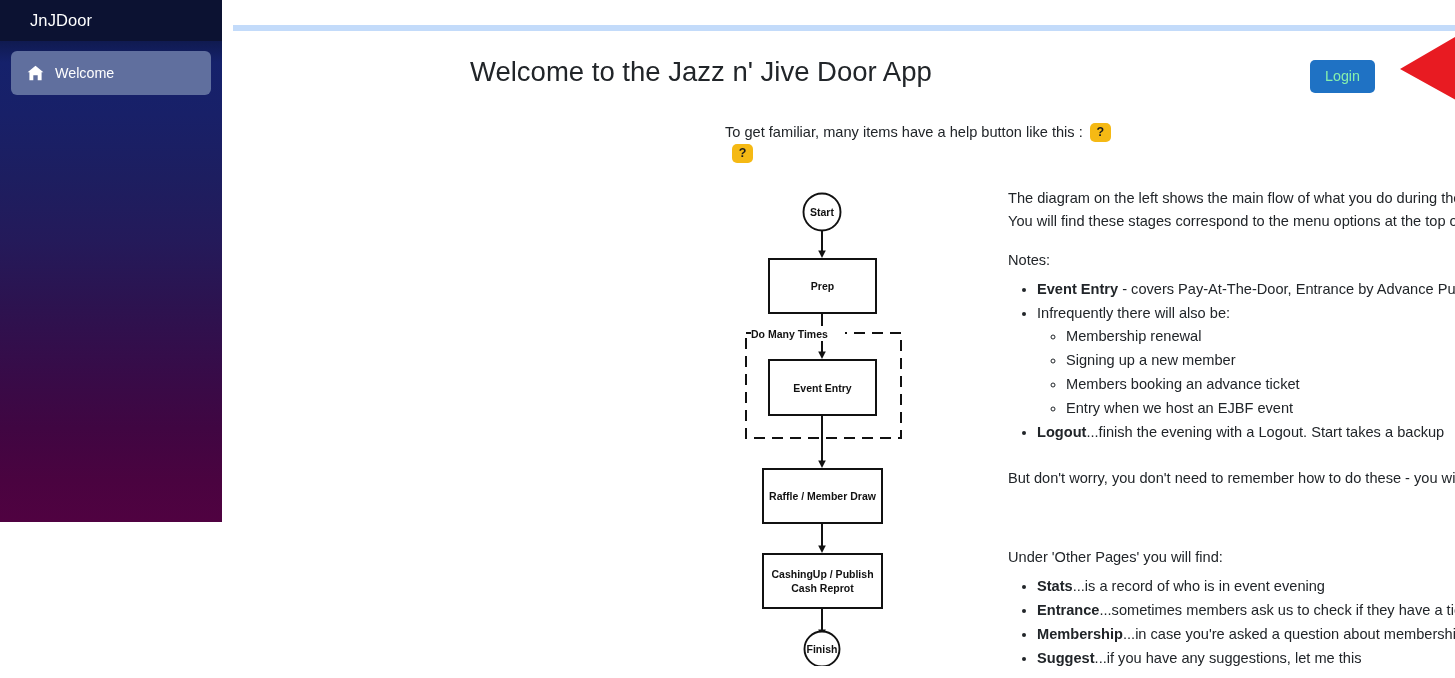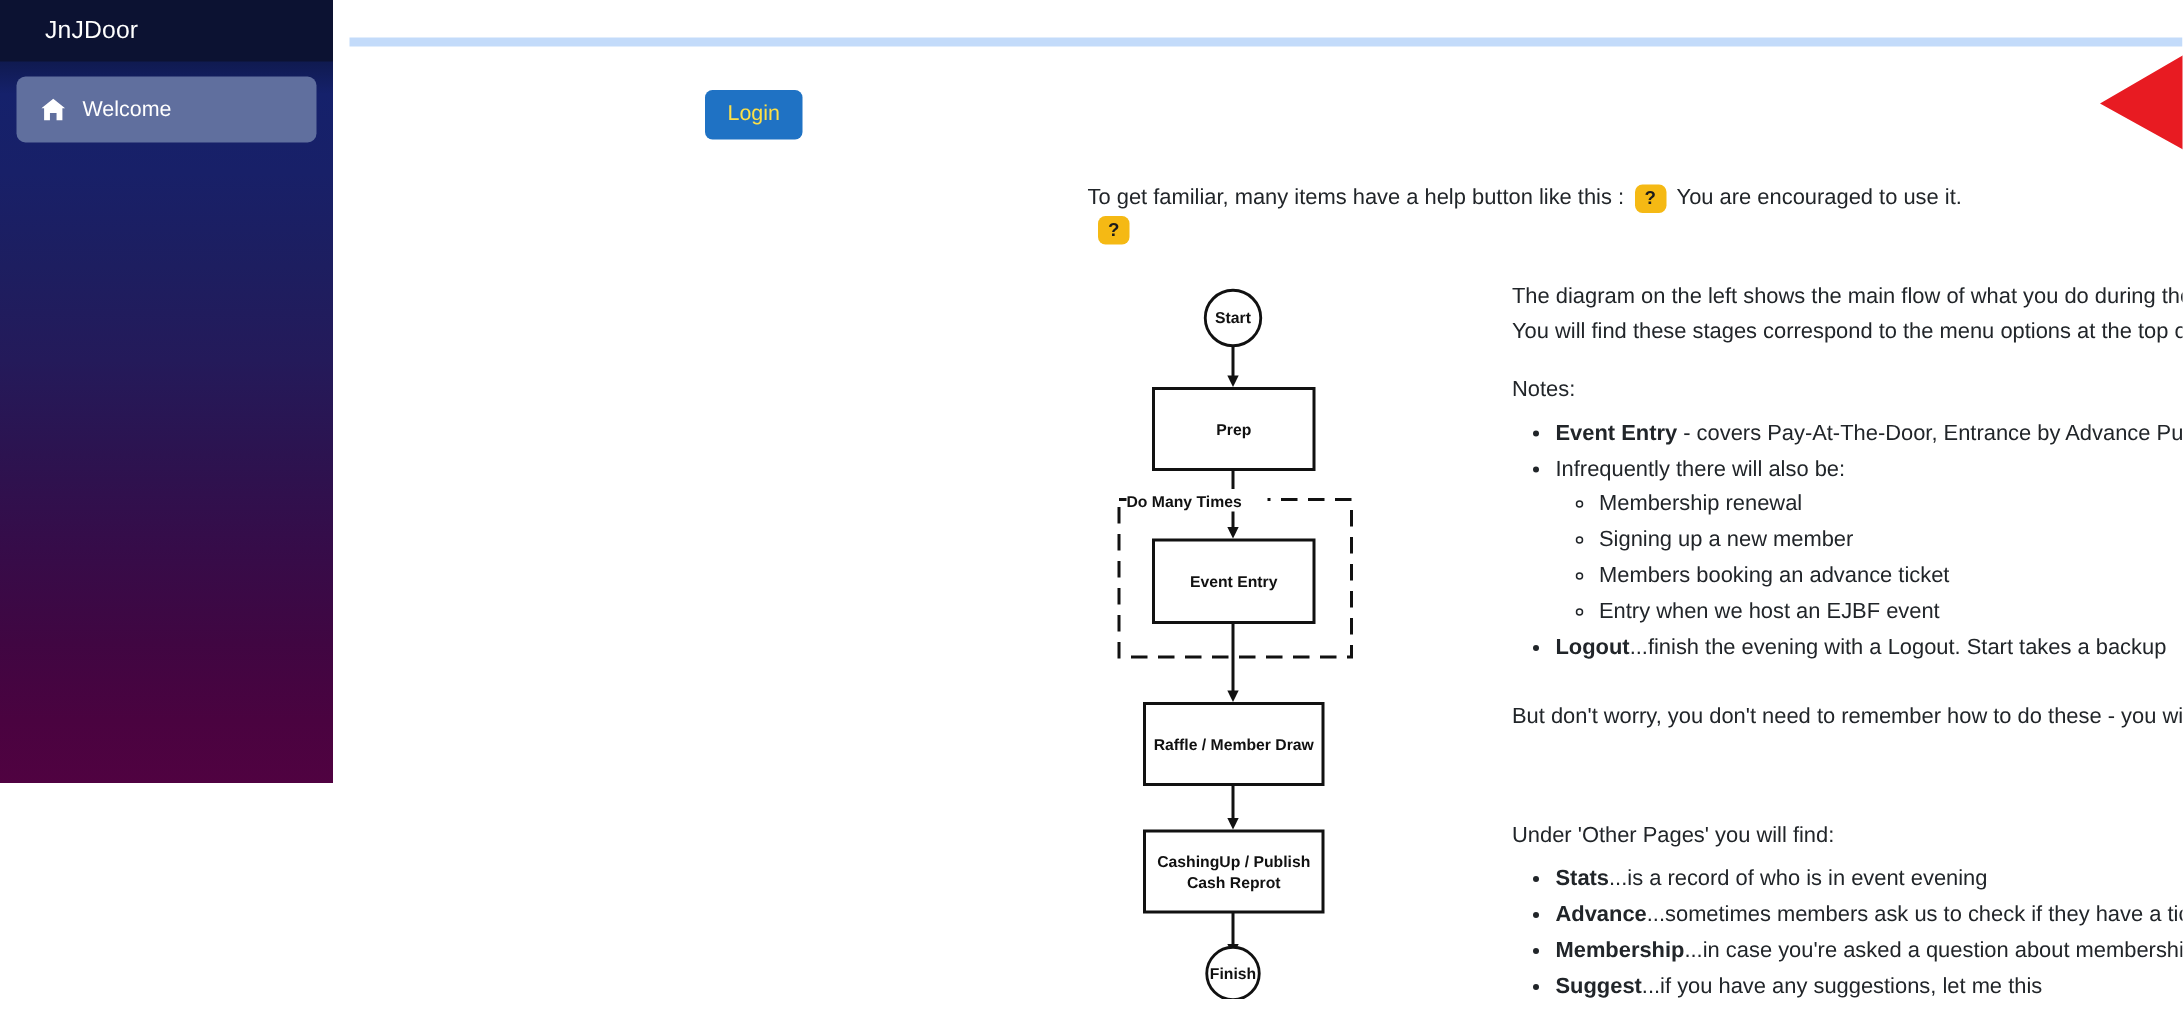--- a/index.html
+++ b/index.html
@@ -86,21 +86,21 @@
   #page-title {
     font-size: 27.5px;
     color: #212529;
     font-weight: 400;
     line-height: 34px;
     margin: 0;
     white-space: nowrap;
   }
   #login-button {
     background: #1f72c4;
-    color: #fde047;
+    color: #86efac;
     border: none;
     border-radius: 5px;
     font-size: 14.3px;
     font-family: "Liberation Sans", sans-serif;
     padding: 9px 15px 10px 15px;
     line-height: 1;
     cursor: pointer;
     margin-top: 5px;
   }
 
@@ -189,28 +189,28 @@
     </div>
   </nav>
 
   <div id="main">
 
     <div id="topbar-line"></div>
 
     <div id="content">
 
       <div id="header-row">
+        <h1 id="page-title">Welcome to the Jazz n' Jive Door App</h1>
         <button id="login-button">Login</button>
       </div>
 
       <div id="intro">
         <div class="intro-line">
           <span>To get familiar, many items have a help button like this :</span>
           <button class="help-btn">?</button>
-          <span>You are encouraged to use it.</span>
         </div>
         <div class="intro-line">
           <button class="help-btn">?</button>
         </div>
       </div>
 
       <div id="flowchart">
         <svg width="210" height="520" viewBox="0 0 210 520" xmlns="http://www.w3.org/2000/svg">
           <defs>
             <marker id="arrowhead" markerWidth="9" markerHeight="9" refX="4.2" refY="4.4" orient="auto" markerUnits="userSpaceOnUse">
@@ -281,21 +281,21 @@
         <p>But don't worry, you don't need to remember how to do these - you will be prompted</p>
 
         <div class="gap-lg"></div>
         <p>Under 'Other Pages' you will find:</p>
 
         <ul class="notes">
           <li>
             <b>Stats</b><span>...is a record of who is in event evening</span>
           </li>
           <li>
-            <b>Advance</b><span>...sometimes members ask us to check if they have a ticket for a future event</span>
+            <b>Entrance</b><span>...sometimes members ask us to check if they have a ticket for a future event</span>
           </li>
           <li>
             <b>Membership</b><span>...in case you're asked a question about membership (and also used by Sandra)</span>
           </li>
           <li>
             <b>Suggest</b><span>...if you have any suggestions, let me this</span>
           </li>
         </ul>
       </div>
 

